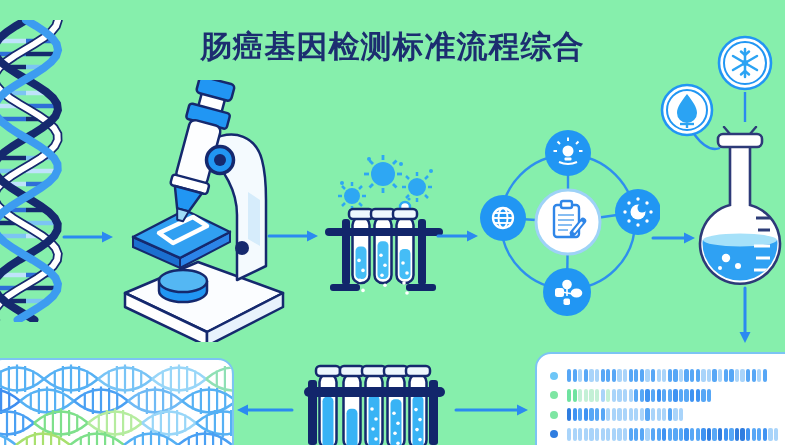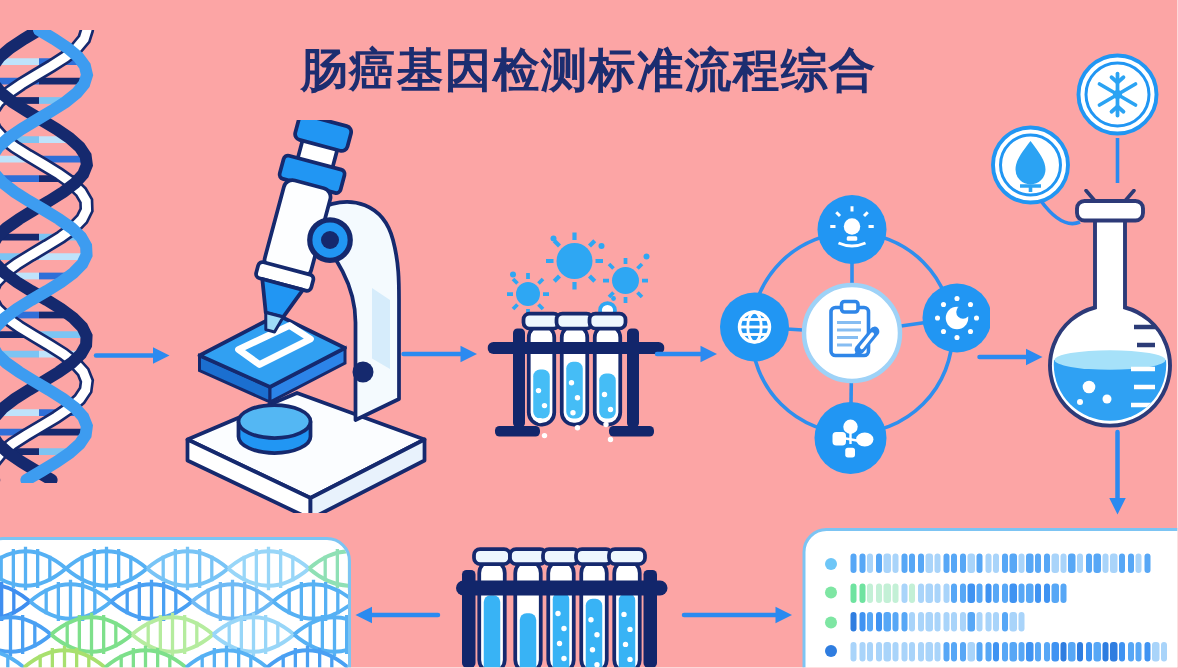--- a/index.html
+++ b/index.html
@@ -1,16 +1,16 @@
 <!DOCTYPE html>
 <html><head>
 <meta charset="utf-8">
 <style>
   html,body{margin:0;padding:0;background:#fff;}
-  .canvas{position:relative;width:785px;height:445px;background:#fca5a5;overflow:hidden;
+  .canvas{position:relative;width:785px;height:445px;background:#86efac;overflow:hidden;
           font-family:Liberation Sans, sans-serif;}
   .abs{position:absolute;}
   .title{left:0;top:26px;width:785px;text-align:center;font-size:31px;font-weight:800;
          color:#1c2d70;letter-spacing:1px;}
   .panel{background:#fff;border:2.5px solid #7cc4f3;border-radius:16px;box-sizing:border-box;}
   #dnapanel{left:-14px;top:358px;width:248px;height:110px;overflow:hidden;}
   #reportpanel{left:535px;top:352px;width:266px;height:110px;padding:15px 0 0 13px;overflow:hidden;}
   .report-row{display:flex;align-items:center;height:13px;margin-bottom:6.5px;}
   .bullet{width:8px;height:8px;border-radius:50%;margin-right:9px;flex:none;}
   .seg{width:4.3px;height:13px;border-radius:2px;margin-right:1.3px;flex:none;}

